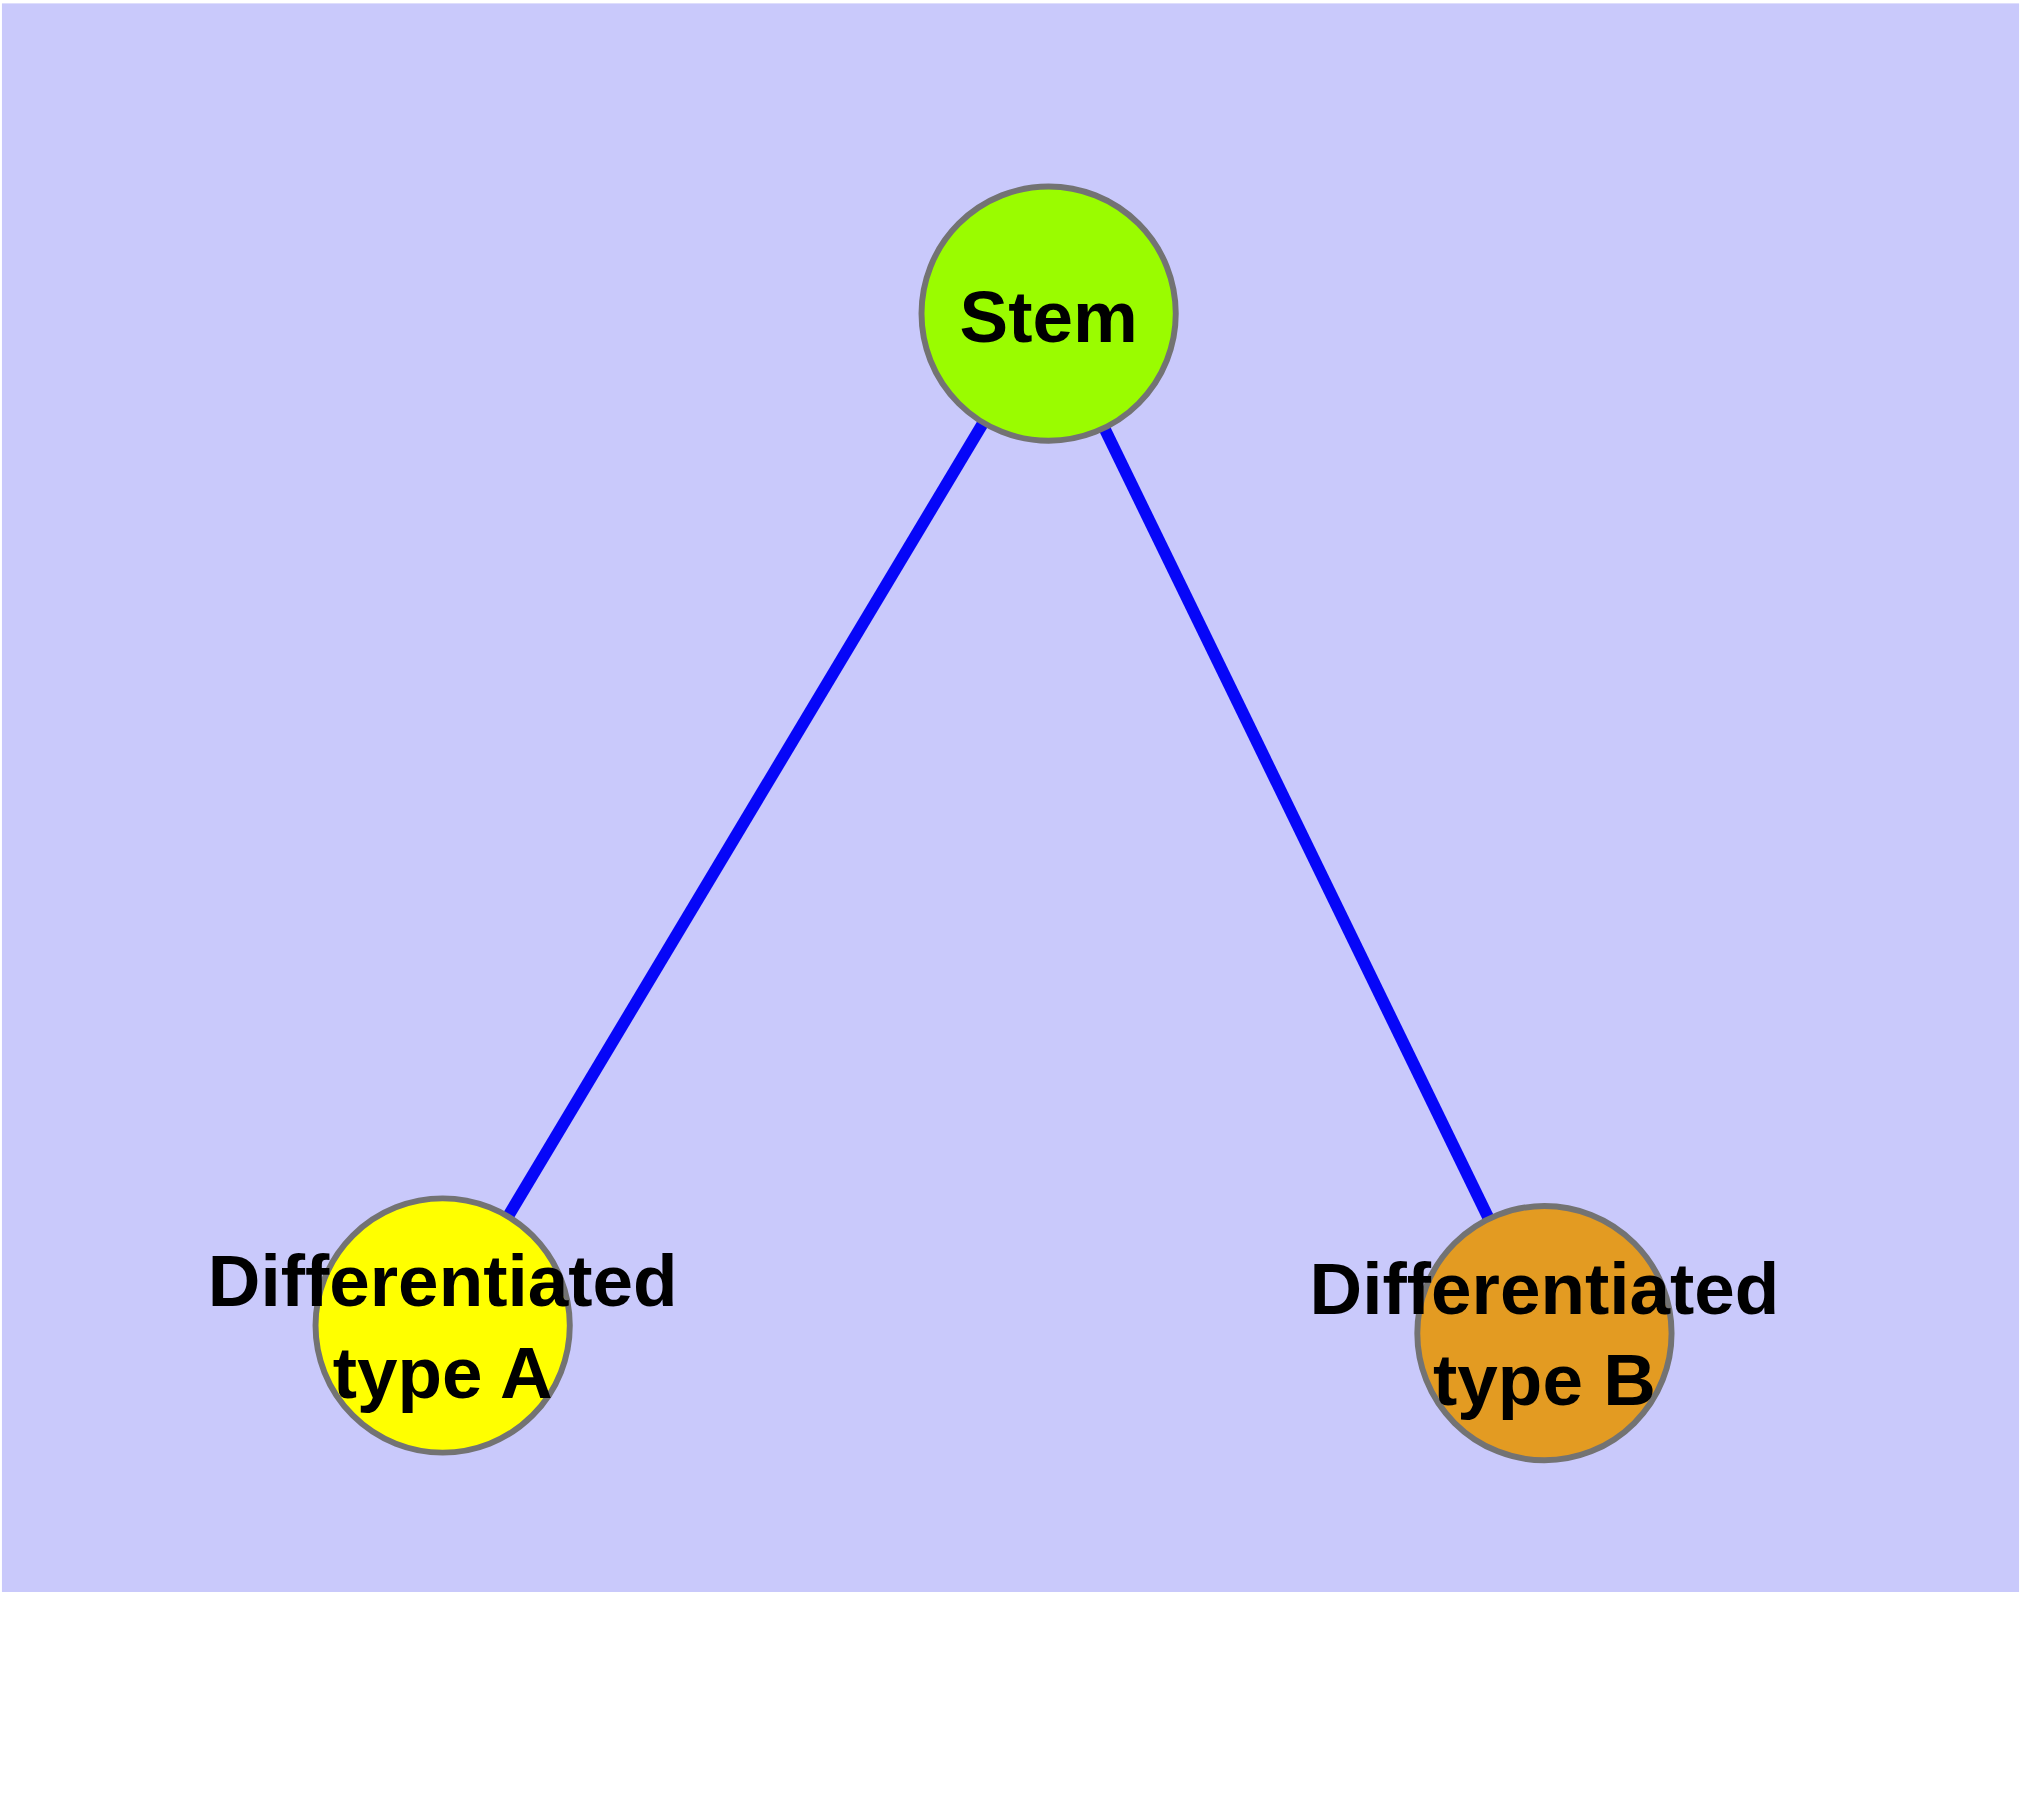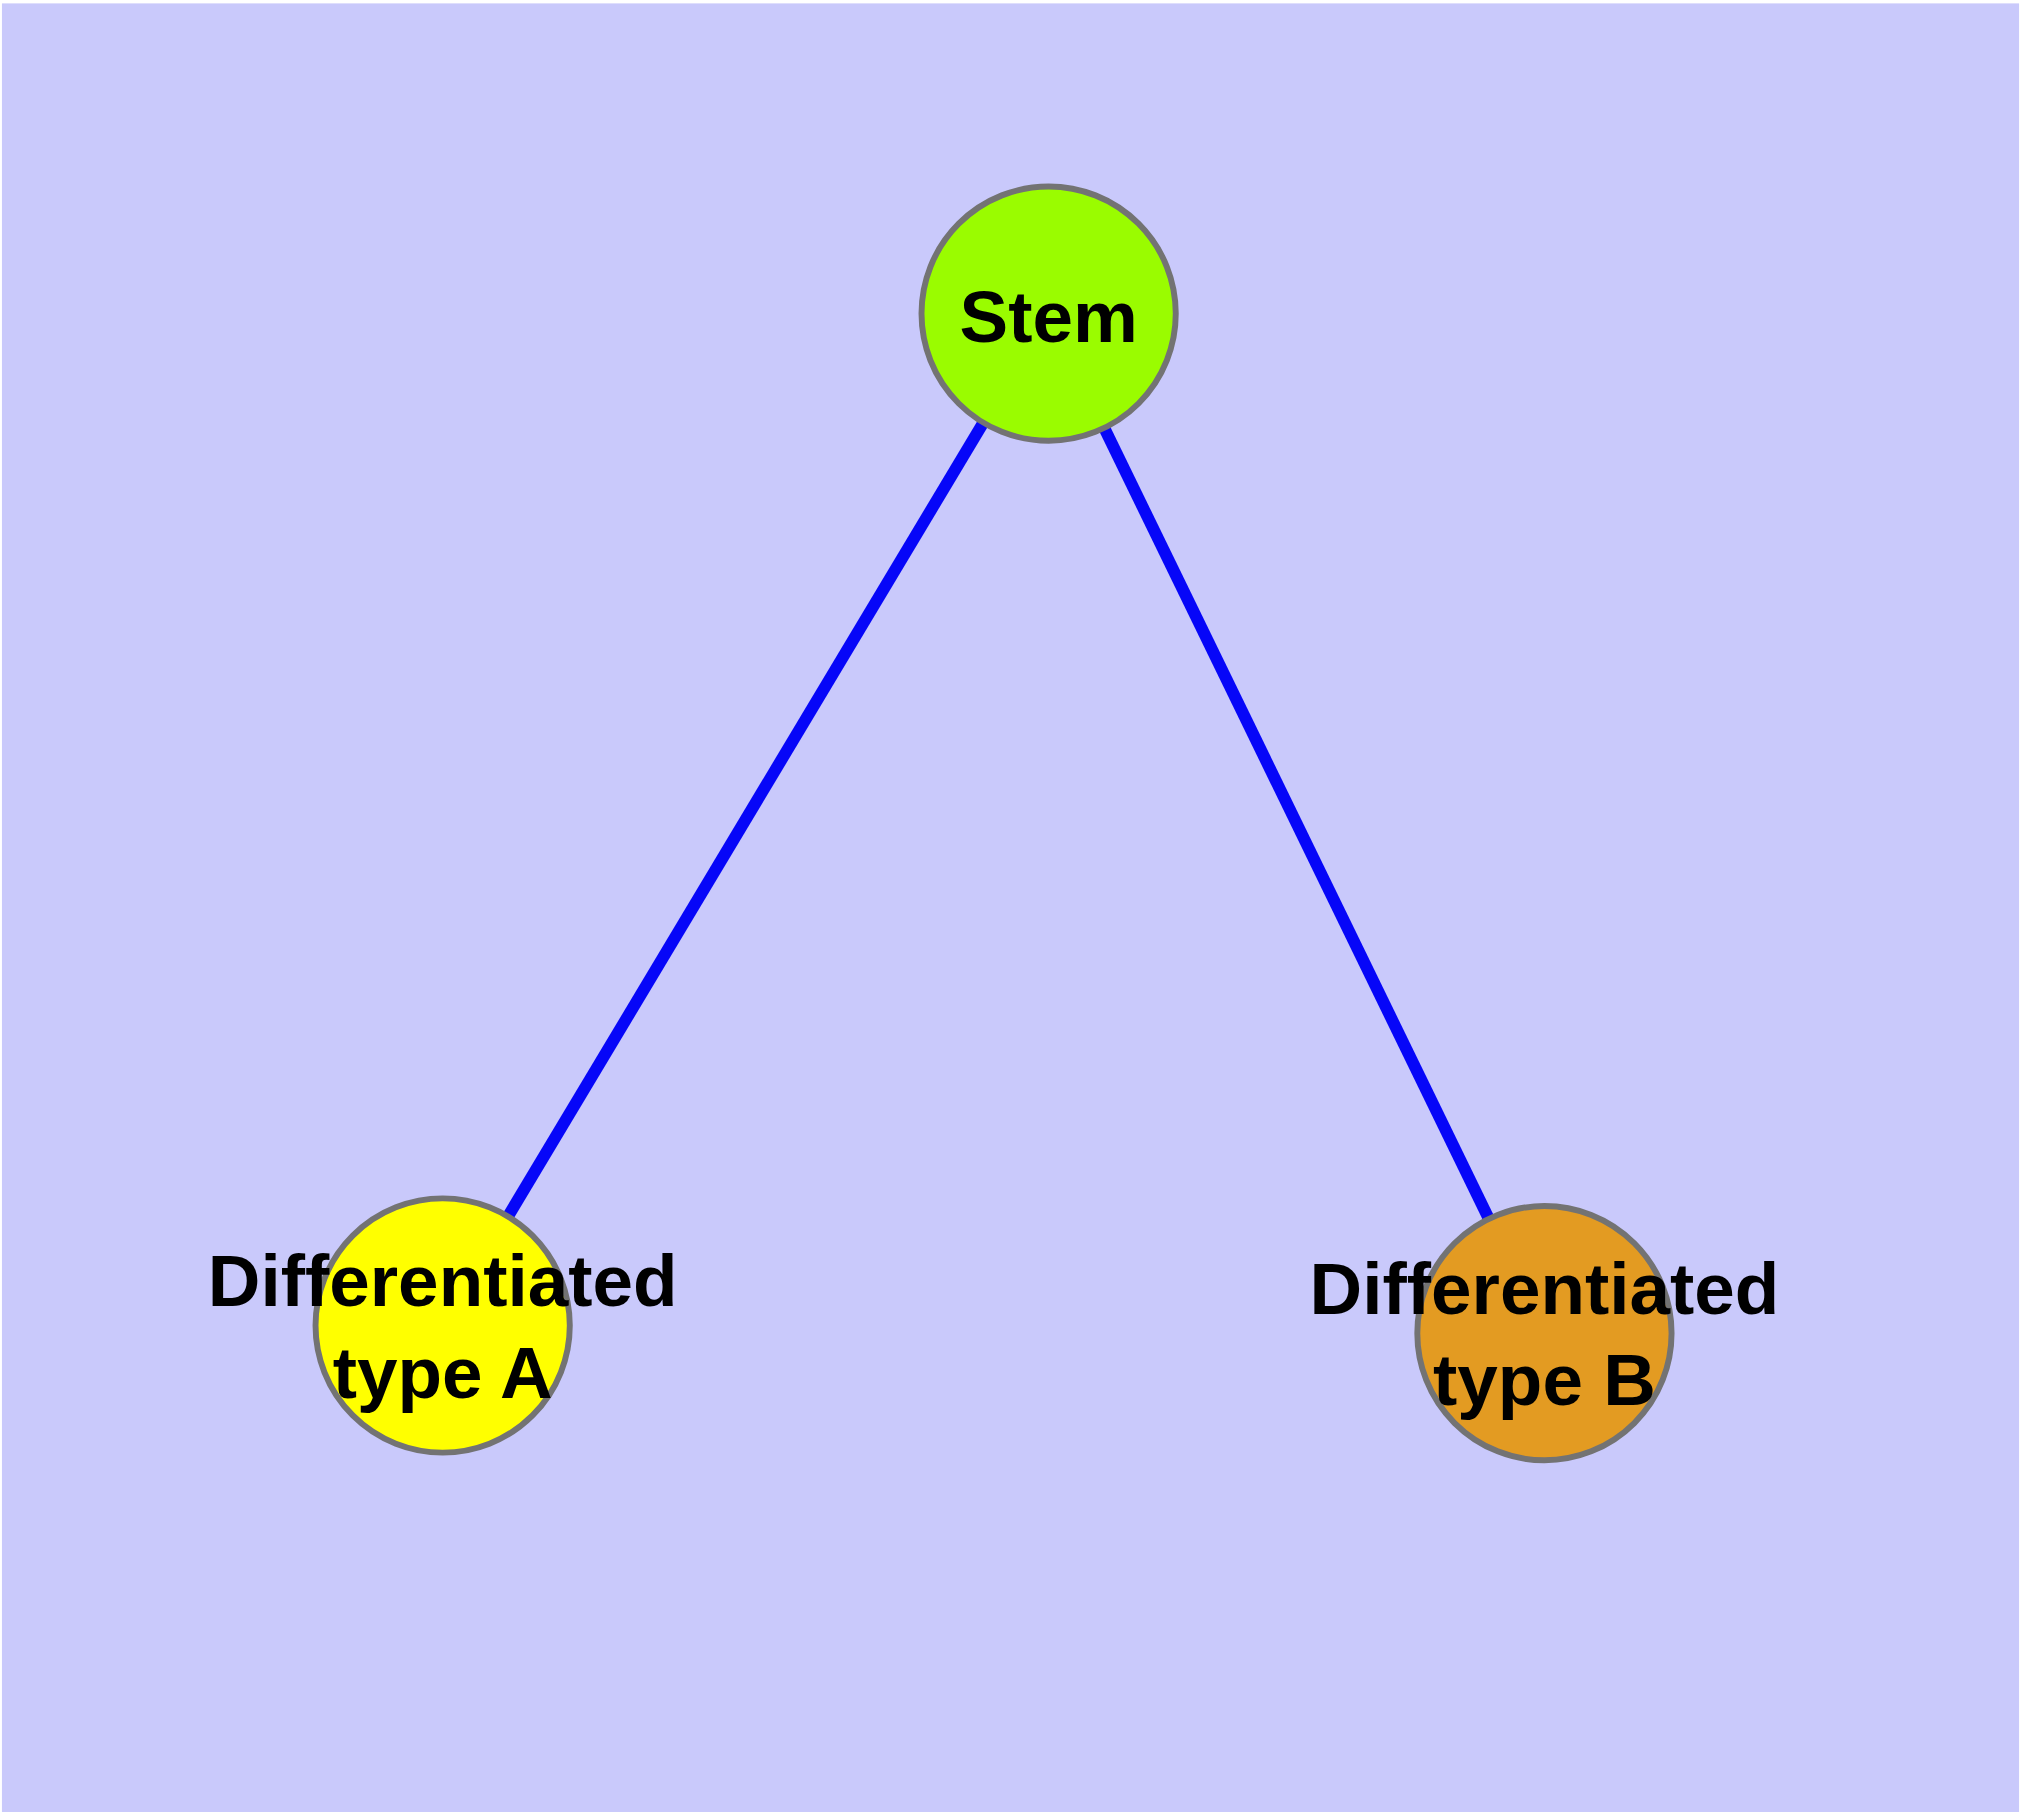--- a/index.html
+++ b/index.html
@@ -2,21 +2,21 @@
 <html style="font-size:13.6px"><head>
 <meta charset="utf-8">
 <style>
   html, body {
     margin: 0;
     padding: 0;
     background: #FFFFFF;
   }
   .diagram-wrap {
     width: 2021px;
-    height: 1812px;
+    height: 1592px;
     position: relative;
   }
   svg {
     display: block;
   }
   .node-label, .node-label-line {
     font-family: "Liberation Sans", sans-serif;
     font-weight: bold;
     font-size: 86px;
     text-anchor: middle;

